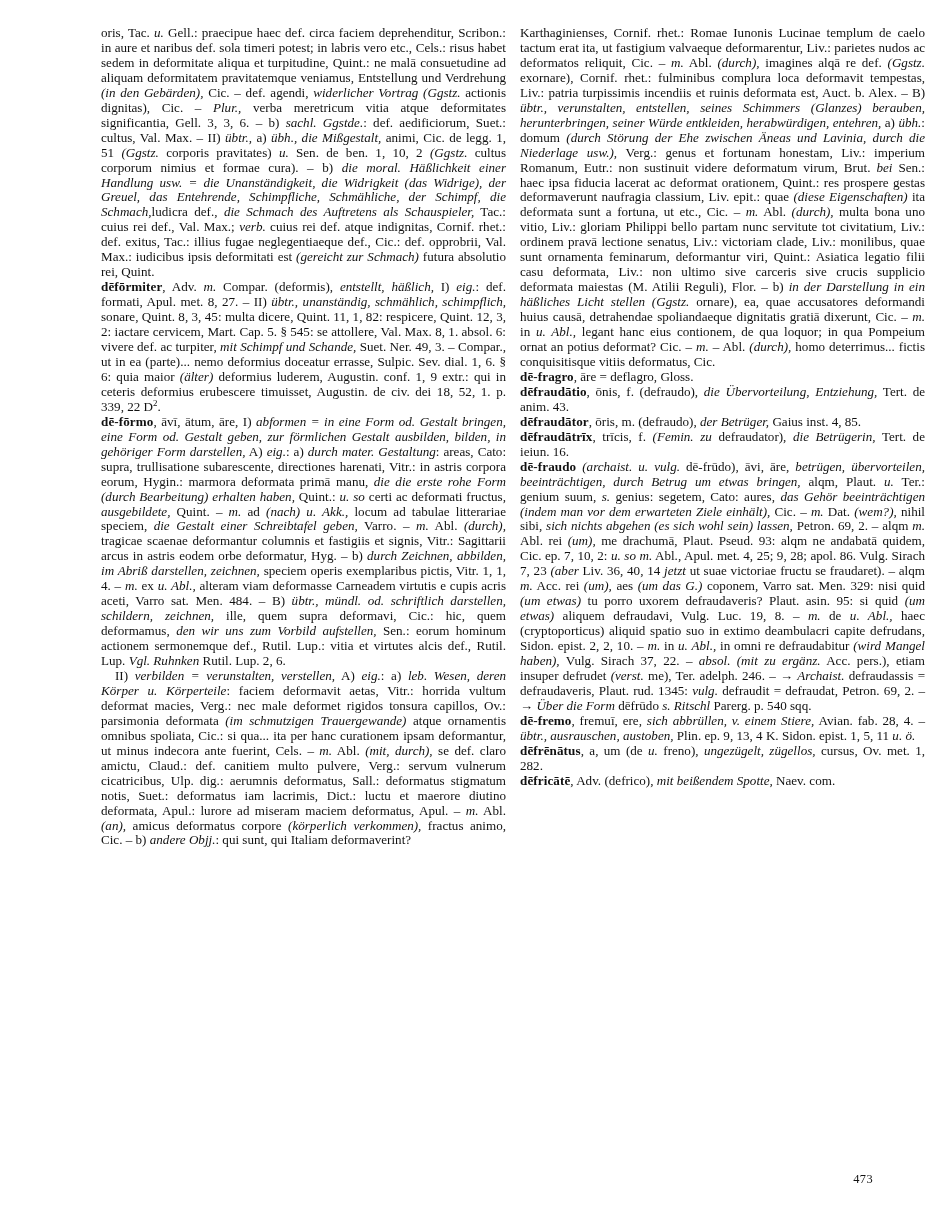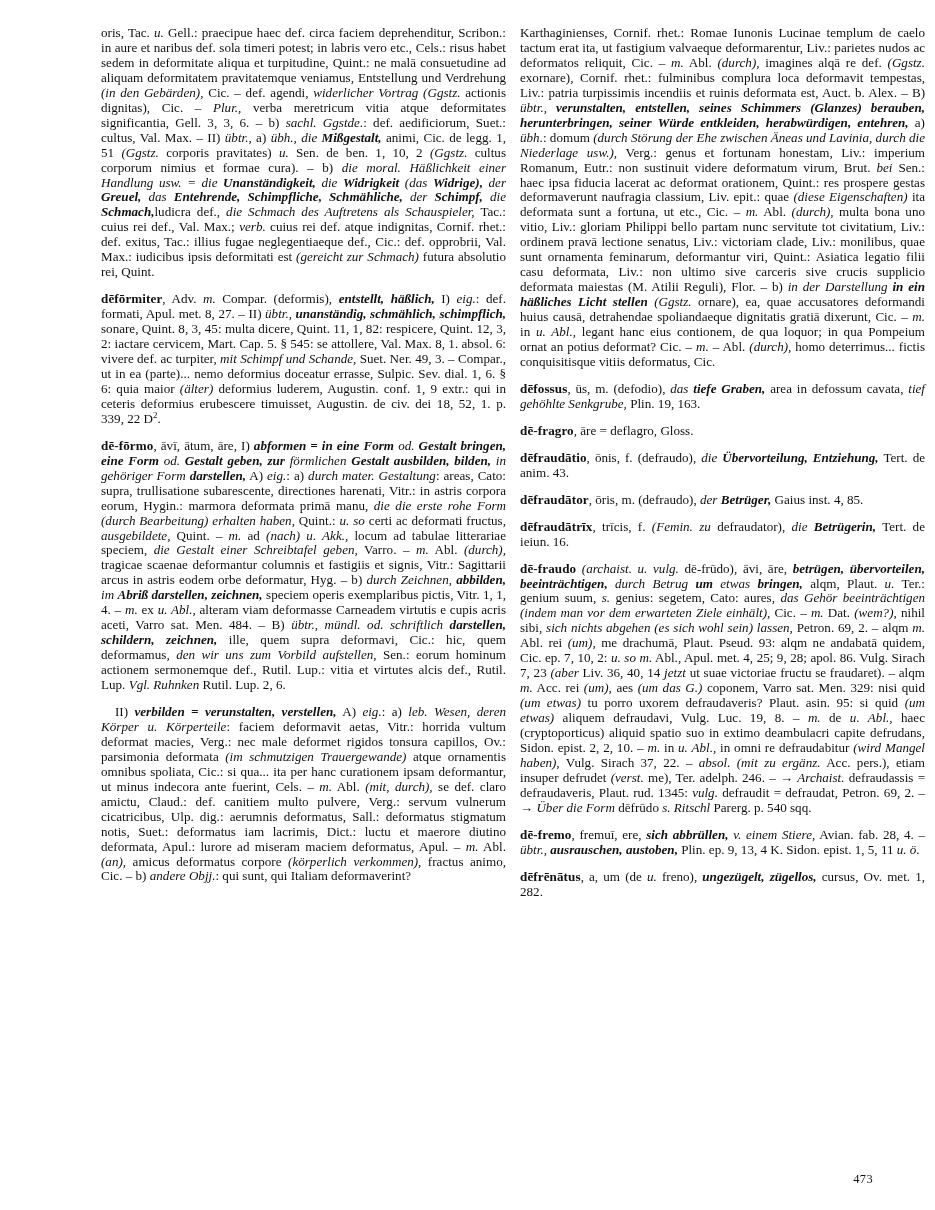--- a/index.html
+++ b/index.html
@@ -37,28 +37,28 @@
     line-height: 14.96px;
     text-align: justify;
     text-justify: inter-word;
     hyphens: manual;
   }
   .entry {
     margin: 0;
     padding: 0;
     text-indent: 0;
   }
-  .entry + .entry { margin-top: 12px; }
+  .entry + .entry { margin-top: 0; }
   .entry.cont { text-indent: 0; }
   .entry.indent { text-indent: 14px; }
   .hw {
     font-weight: bold;
     letter-spacing: 0.1px;
   }
-  .bi { font-weight: bold; font-style: italic; }
+  .bi { font-weight: normal; font-style: italic; }
   .it { font-style: italic; }
   .sup { font-size: 0.68em; vertical-align: super; line-height: 0; }
   #folio {
     position: absolute;
     right: 62px;
     bottom: 23px;
     font-size: 12.4px;
     letter-spacing: 0.4px;
     text-align: center;
   }
@@ -70,26 +70,26 @@
 
   <div id="columns">
     <div class="column" id="col-left">
         <p class="entry cont"><span>oris, Tac. </span><span class="it">u.</span><span> Gell.: praecipue haec def. circa faciem deprehenditur, Scribon.: in aure et naribus def. sola timeri potest; in labris vero etc., Cels.: risus habet sedem in deformitate aliqua et turpitudine, Quint.: ne malā consuetudine ad aliquam deformitatem pravitatemque veniamus, Entstellung und Verdrehung </span><span class="it">(in den Gebärden),</span><span> Cic. </span><span>–</span><span> def. agendi, </span><span class="it">widerlicher Vortrag (Ggstz.</span><span> actionis dignitas), Cic. </span><span>–</span><span> </span><span class="it">Plur.,</span><span> verba meretricum vitia atque deformitates significantia, Gell. 3, 3, 6. </span><span>–</span><span> b) </span><span class="it">sachl. Ggstde.</span><span>: def. aedificiorum, Suet.: cultus, Val. Max. </span><span>–</span><span> II) </span><span class="it">übtr.,</span><span> a) </span><span class="it">übh., die </span><span class="bi">Mißgestalt,</span><span> animi, Cic. de legg. 1, 51 </span><span class="it">(Ggstz.</span><span> corporis pravitates) </span><span class="it">u.</span><span> Sen. de ben. 1, 10, 2 </span><span class="it">(Ggstz.</span><span> cultus corporum nimius et formae cura). </span><span>–</span><span> b) </span><span class="it">die moral. Häßlichkeit einer Handlung usw. = die </span><span class="bi">Unanständigkeit,</span><span class="it"> die </span><span class="bi">Widrigkeit</span><span class="it"> (das </span><span class="bi">Widrige),</span><span class="it"> der </span><span class="bi">Greuel,</span><span class="it"> das </span><span class="bi">Entehrende, Schimpfliche, Schmähliche,</span><span class="it"> der </span><span class="bi">Schimpf,</span><span class="it"> die </span><span class="bi">Schmach,</span><span>ludicra def., </span><span class="it">die Schmach des Auftretens als Schauspieler,</span><span> Tac.: cuius rei def., Val. Max.; </span><span class="it">verb.</span><span> cuius rei def. atque indignitas, Cornif. rhet.: def. exitus, Tac.: illius fugae neglegentiaeque def., Cic.: def. opprobrii, Val. Max.: iudicibus ipsis deformitati est </span><span class="it">(gereicht zur Schmach)</span><span> futura absolutio rei, Quint.</span></p>
         <p class="entry"><span class="hw">dēfōrmiter</span><span>, Adv. </span><span class="it">m.</span><span> Compar. (deformis), </span><span class="bi">entstellt, häßlich,</span><span> I) </span><span class="it">eig.</span><span>: def. formati, Apul. met. 8, 27. </span><span>–</span><span> II) </span><span class="it">übtr.,</span><span> </span><span class="bi">unanständig, schmählich, schimpflich,</span><span> sonare, Quint. 8, 3, 45: multa dicere, Quint. 11, 1, 82: respicere, Quint. 12, 3, 2: iactare cervicem, Mart. Cap. 5. § 545: se attollere, Val. Max. 8, 1. absol. 6: vivere def. ac turpiter, </span><span class="it">mit Schimpf und Schande,</span><span> Suet. Ner. 49, 3. </span><span>–</span><span> Compar., ut in ea (parte)... nemo deformius doceatur errasse, Sulpic. Sev. dial. 1, 6. § 6: quia maior </span><span class="it">(älter)</span><span> deformius luderem, Augustin. conf. 1, 9 extr.: qui in ceteris deformius erubescere timuisset, Augustin. de civ. dei 18, 52, 1. p. 339, 22 D</span><span class="sup">2</span><span>.</span></p>
         <p class="entry"><span class="hw">dē-fōrmo</span><span>, āvī, ātum, āre, I) </span><span class="bi">abformen = in eine Form</span><span class="it"> od. </span><span class="bi">Gestalt bringen, eine Form</span><span class="it"> od. </span><span class="bi">Gestalt geben, zur</span><span class="it"> förmlichen </span><span class="bi">Gestalt ausbilden, bilden,</span><span class="it"> in gehöriger Form </span><span class="bi">darstellen,</span><span> A) </span><span class="it">eig.</span><span>: a) </span><span class="it">durch mater. Gestaltung</span><span>: areas, Cato: supra, trullisatione subarescente, directiones harenati, Vitr.: in astris corpora eorum, Hygin.: marmora deformata primā manu, </span><span class="it">die die erste rohe Form (durch Bearbeitung) erhalten haben,</span><span> Quint.: </span><span class="it">u. so</span><span> certi ac deformati fructus, </span><span class="it">ausgebildete,</span><span> Quint. </span><span>–</span><span> </span><span class="it">m.</span><span> ad </span><span class="it">(nach) u. Akk.,</span><span> locum ad tabulae litterariae speciem, </span><span class="it">die Gestalt einer Schreibtafel geben,</span><span> Varro. </span><span>–</span><span> </span><span class="it">m.</span><span> Abl. </span><span class="it">(durch),</span><span> tragicae scaenae deformantur columnis et fastigiis et signis, Vitr.: Sagittarii arcus in astris eodem orbe deformatur, Hyg. </span><span>–</span><span> b) </span><span class="it">durch Zeichnen, </span><span class="bi">abbilden,</span><span class="it"> im </span><span class="bi">Abriß darstellen, zeichnen,</span><span> speciem operis exemplaribus pictis, Vitr. 1, 1, 4. </span><span>–</span><span> </span><span class="it">m.</span><span> ex </span><span class="it">u. Abl.,</span><span> alteram viam deformasse Carneadem virtutis e cupis acris aceti, Varro sat. Men. 484. </span><span>–</span><span> B) </span><span class="it">übtr., mündl. od. schriftlich </span><span class="bi">darstellen, schildern, zeichnen,</span><span> ille, quem supra deformavi, Cic.: hic, quem deformamus, </span><span class="it">den wir uns zum Vorbild aufstellen,</span><span> Sen.: eorum hominum actionem sermonemque def., Rutil. Lup.: vitia et virtutes alcis def., Rutil. Lup. </span><span class="it">Vgl. Ruhnken</span><span> Rutil. Lup. 2, 6.</span></p>
         <p class="entry indent"><span>II) </span><span class="bi">verbilden = verunstalten, verstellen,</span><span> A) </span><span class="it">eig.</span><span>: a) </span><span class="it">leb. Wesen, deren Körper u. Körperteile</span><span>: faciem deformavit aetas, Vitr.: horrida vultum deformat macies, Verg.: nec male deformet rigidos tonsura capillos, Ov.: parsimonia deformata </span><span class="it">(im schmutzigen Trauergewande)</span><span> atque ornamentis omnibus spoliata, Cic.: si qua... ita per hanc curationem ipsam deformantur, ut minus indecora ante fuerint, Cels. </span><span>–</span><span> </span><span class="it">m.</span><span> Abl. </span><span class="it">(mit, durch),</span><span> se def. claro amictu, Claud.: def. canitiem multo pulvere, Verg.: servum vulnerum cicatricibus, Ulp. dig.: aerumnis deformatus, Sall.: deformatus stigmatum notis, Suet.: deformatus iam lacrimis, Dict.: luctu et maerore diutino deformata, Apul.: lurore ad miseram maciem deformatus, Apul. </span><span>–</span><span> </span><span class="it">m.</span><span> Abl. </span><span class="it">(an),</span><span> amicus deformatus corpore </span><span class="it">(körperlich verkommen),</span><span> fractus animo, Cic. </span><span>–</span><span> b) </span><span class="it">andere Objj.</span><span>: qui sunt, qui Italiam deformaverint?</span></p>
       </div>
     <div class="column" id="col-right">
         <p class="entry cont"><span>Karthaginienses, Cornif. rhet.: Romae Iunonis Lucinae templum de caelo tactum erat ita, ut fastigium valvaeque deformarentur, Liv.: parietes nudos ac deformatos reliquit, Cic. </span><span>–</span><span> </span><span class="it">m.</span><span> Abl. </span><span class="it">(durch),</span><span> imagines alqā re def. </span><span class="it">(Ggstz.</span><span> exornare), Cornif. rhet.: fulminibus complura loca deformavit tempestas, Liv.: patria turpissimis incendiis et ruinis deformata est, Auct. b. Alex. </span><span>–</span><span> B) </span><span class="it">übtr.,</span><span> </span><span class="bi">verunstalten, entstellen, seines Schimmers (Glanzes) berauben, herunterbringen, seiner Würde entkleiden, herabwürdigen, entehren,</span><span> a) </span><span class="it">übh.</span><span>: domum </span><span class="it">(durch Störung der Ehe zwischen Äneas und Lavinia, durch die Niederlage usw.),</span><span> Verg.: genus et fortunam honestam, Liv.: imperium Romanum, Eutr.: non sustinuit videre deformatum virum, Brut. </span><span class="it">bei</span><span> Sen.: haec ipsa fiducia lacerat ac deformat orationem, Quint.: res prospere gestas deformaverunt naufragia classium, Liv. epit.: quae </span><span class="it">(diese Eigenschaften)</span><span> ita deformata sunt a fortuna, ut etc., Cic. </span><span>–</span><span> </span><span class="it">m.</span><span> Abl. </span><span class="it">(durch),</span><span> multa bona uno vitio, Liv.: gloriam Philippi bello partam nunc servitute tot civitatium, Liv.: ordinem pravā lectione senatus, Liv.: victoriam clade, Liv.: monilibus, quae sunt ornamenta feminarum, deformantur viri, Quint.: Asiatica legatio filii casu deformata, Liv.: non ultimo sive carceris sive crucis supplicio deformata maiestas (M. Atilii Reguli), Flor. </span><span>–</span><span> b) </span><span class="it">in der Darstellung </span><span class="bi">in ein häßliches Licht stellen</span><span class="it"> (Ggstz.</span><span> ornare), ea, quae accusatores deformandi huius causā, detrahendae spoliandaeque dignitatis gratiā dixerunt, Cic. </span><span>–</span><span> </span><span class="it">m.</span><span> in </span><span class="it">u. Abl.,</span><span> legant hanc eius contionem, de qua loquor; in qua Pompeium ornat an potius deformat? Cic. </span><span>–</span><span> </span><span class="it">m.</span><span> </span><span>–</span><span> Abl. </span><span class="it">(durch),</span><span> homo deterrimus... fictis conquisitisque vitiis deformatus, Cic.</span></p>
-        <p class="entry"><span class="hw">dēfossus</span><span>, ūs, m. (defodio), </span><span class="it">das </span><span class="bi">tiefe Graben,</span><span> area in defossum cavata, </span><span class="it">tief gehöhlte Senkgrube,</span><span> Plin. 19, 163.</span></p>
         <p class="entry"><span class="hw">dē-fragro</span><span>, āre = deflagro, Gloss.</span></p>
         <p class="entry"><span class="hw">dēfraudātio</span><span>, ōnis, f. (defraudo), </span><span class="it">die </span><span class="bi">Übervorteilung, Entziehung,</span><span> Tert. de anim. 43.</span></p>
         <p class="entry"><span class="hw">dēfraudātor</span><span>, ōris, m. (defraudo), </span><span class="it">der </span><span class="bi">Betrüger,</span><span> Gaius inst. 4, 85.</span></p>
         <p class="entry"><span class="hw">dēfraudātrīx</span><span>, trīcis, f. </span><span class="it">(Femin. zu</span><span> defraudator), </span><span class="it">die </span><span class="bi">Betrügerin,</span><span> Tert. de ieiun. 16.</span></p>
         <p class="entry"><span class="hw">dē-fraudo</span><span> </span><span class="it">(archaist. u. vulg.</span><span> dē-frūdo), āvi, āre, </span><span class="bi">betrügen, übervorteilen, beeinträchtigen,</span><span class="it"> durch Betrug </span><span class="bi">um</span><span class="it"> etwas </span><span class="bi">bringen,</span><span> alqm, Plaut. </span><span class="it">u.</span><span> Ter.: genium suum, </span><span class="it">s.</span><span> genius: segetem, Cato: aures, </span><span class="it">das Gehör beeinträchtigen (indem man vor dem erwarteten Ziele einhält),</span><span> Cic. </span><span>–</span><span> </span><span class="it">m.</span><span> Dat. </span><span class="it">(wem?),</span><span> nihil sibi, </span><span class="it">sich nichts abgehen (es sich wohl sein) lassen,</span><span> Petron. 69, 2. </span><span>–</span><span> alqm </span><span class="it">m.</span><span> Abl. rei </span><span class="it">(um),</span><span> me drachumā, Plaut. Pseud. 93: alqm ne andabatā quidem, Cic. ep. 7, 10, 2: </span><span class="it">u. so m.</span><span> Abl., Apul. met. 4, 25; 9, 28; apol. 86. Vulg. Sirach 7, 23 </span><span class="it">(aber</span><span> Liv. 36, 40, 14 </span><span class="it">jetzt</span><span> ut suae victoriae fructu se fraudaret). </span><span>–</span><span> alqm </span><span class="it">m.</span><span> Acc. rei </span><span class="it">(um),</span><span> aes </span><span class="it">(um das G.)</span><span> coponem, Varro sat. Men. 329: nisi quid </span><span class="it">(um etwas)</span><span> tu porro uxorem defraudaveris? Plaut. asin. 95: si quid </span><span class="it">(um etwas)</span><span> aliquem defraudavi, Vulg. Luc. 19, 8. </span><span>–</span><span> </span><span class="it">m.</span><span> de </span><span class="it">u. Abl.,</span><span> haec (cryptoporticus) aliquid spatio suo in extimo deambulacri capite defrudans, Sidon. epist. 2, 2, 10. </span><span>–</span><span> </span><span class="it">m.</span><span> in </span><span class="it">u. Abl.,</span><span> in omni re defraudabitur </span><span class="it">(wird Mangel haben),</span><span> Vulg. Sirach 37, 22. </span><span>–</span><span> </span><span class="it">absol. (mit zu ergänz.</span><span> Acc. pers.), etiam insuper defrudet </span><span class="it">(verst.</span><span> me), Ter. adelph. 246. </span><span>– → </span><span class="it">Archaist.</span><span> defraudassis = defraudaveris, Plaut. rud. 1345: </span><span class="it">vulg.</span><span> defraudit = defraudat, Petron. 69, 2. </span><span>– → </span><span class="it">Über die Form</span><span> dēfrūdo </span><span class="it">s. Ritschl</span><span> Parerg. p. 540 sqq.</span></p>
         <p class="entry"><span class="hw">dē-fremo</span><span>, fremuī, ere, </span><span class="bi">sich abbrüllen,</span><span class="it"> v. einem Stiere,</span><span> Avian. fab. 28, 4. </span><span>–</span><span> </span><span class="it">übtr.,</span><span> </span><span class="bi">ausrauschen, austoben,</span><span> Plin. ep. 9, 13, 4 K. Sidon. epist. 1, 5, 11 </span><span class="it">u. ö.</span></p>
         <p class="entry"><span class="hw">dēfrēnātus</span><span>, a, um (de </span><span class="it">u.</span><span> freno), </span><span class="bi">ungezügelt, zügellos,</span><span> cursus, Ov. met. 1, 282.</span></p>
+        <p class="entry"><span class="hw">dēfricātē</span><span>, Adv. (defrico), </span><span class="bi">mit beißendem Spotte,</span><span> Naev. com.</span></p>
       </div>
   </div>
 
   <div id="folio">473</div>
 
 </div>
 
 </body></html>

